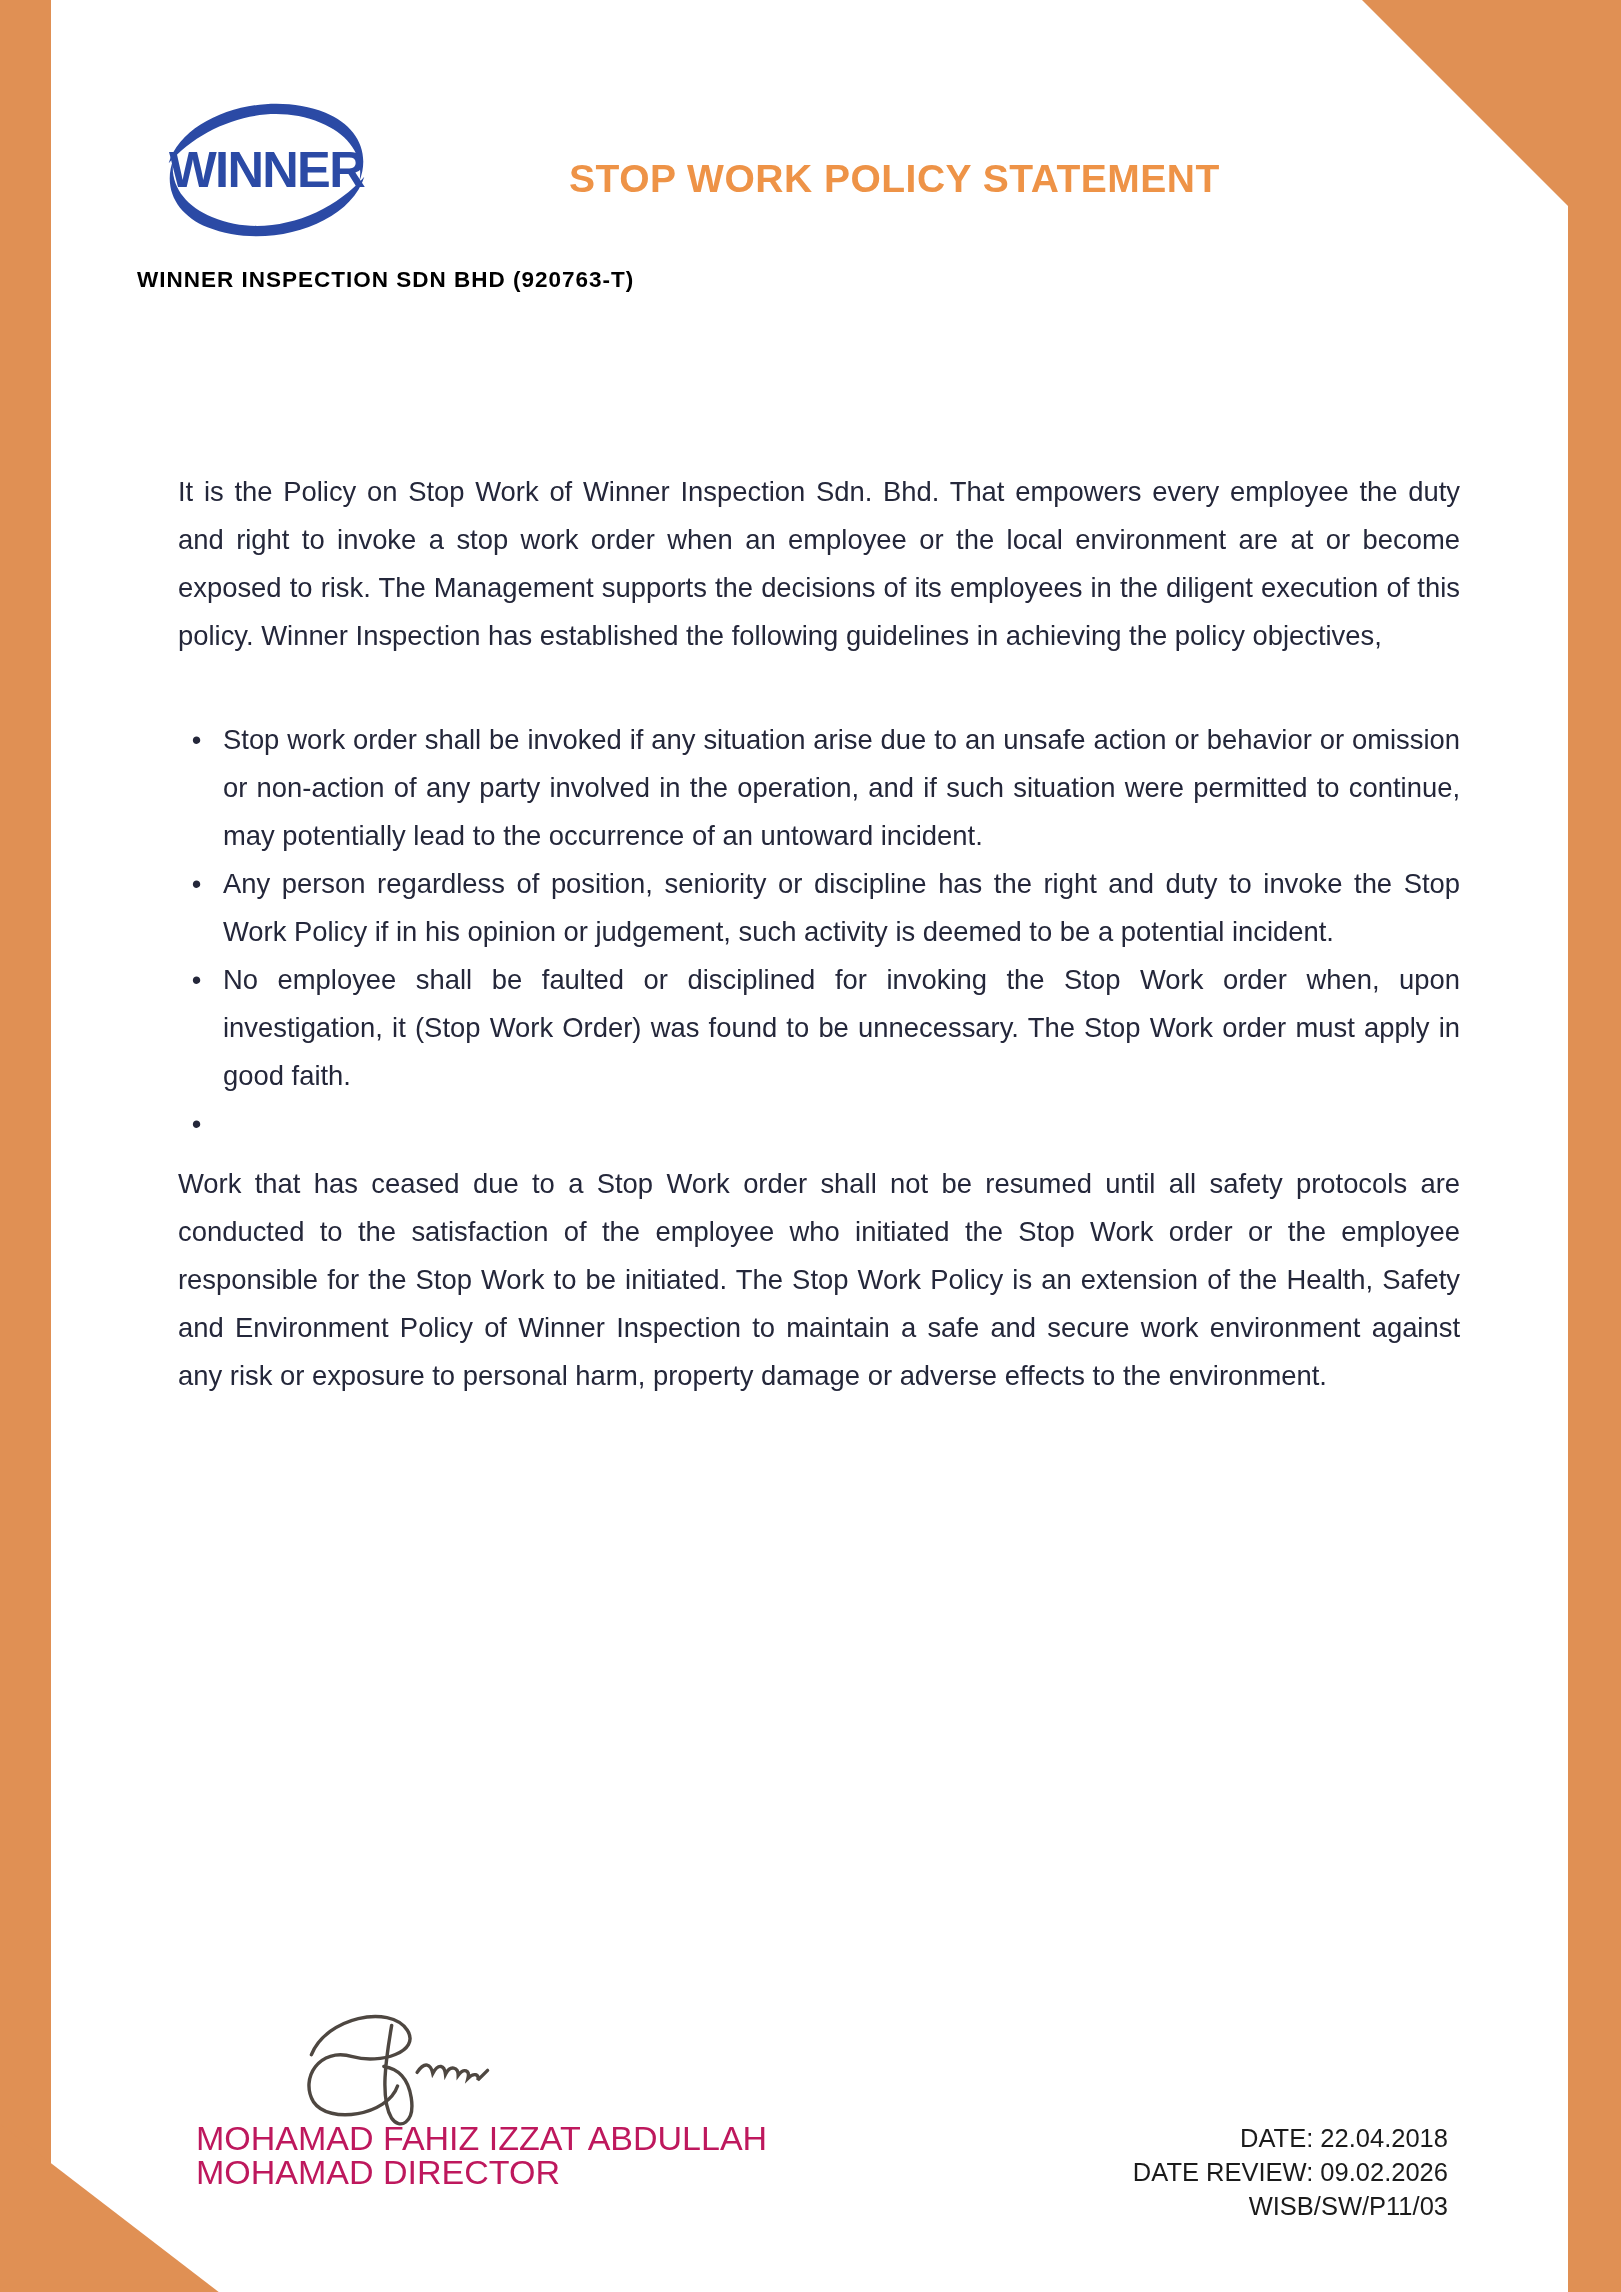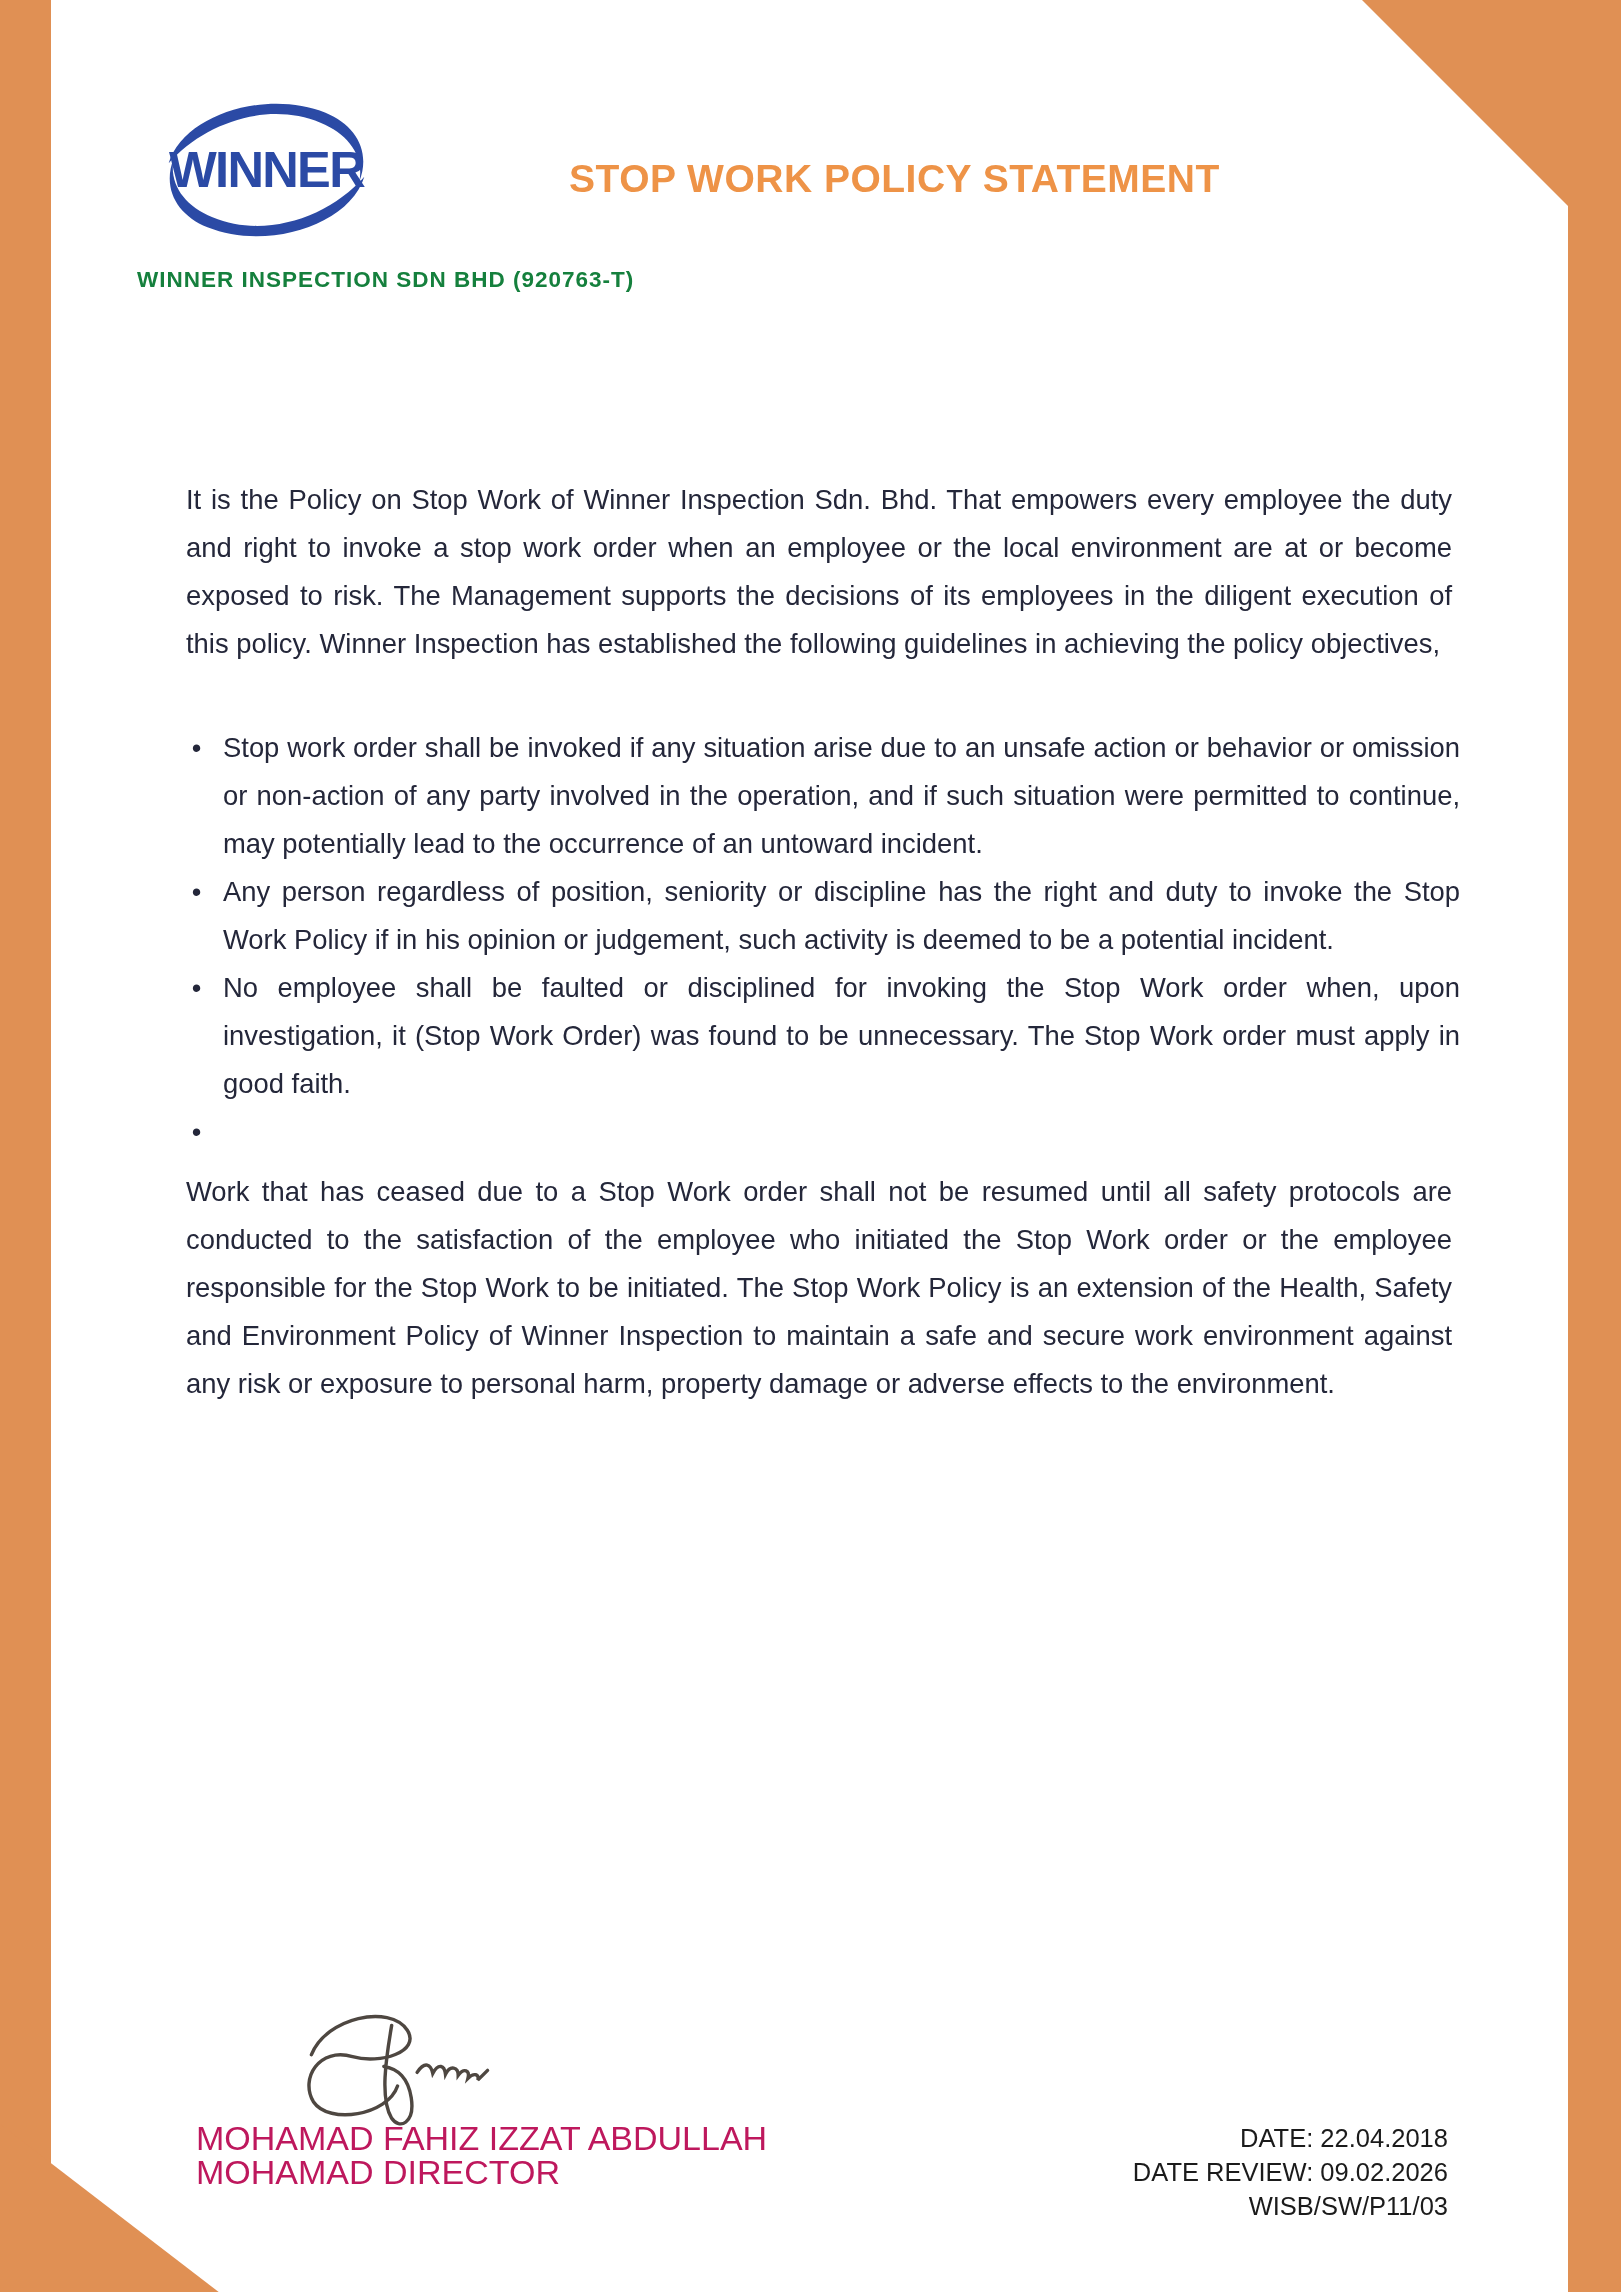--- a/index.html
+++ b/index.html
@@ -15,33 +15,33 @@
   .bar-left{position:absolute;left:0;top:0;width:51px;height:2293px;background:#E09054;}
   .bar-right{position:absolute;right:0;top:0;width:53px;height:2293px;background:#E09054;}
   .tri-topright{position:absolute;right:0;top:0;width:259px;height:259px;background:#E09054;
     clip-path:polygon(0 0,100% 0,100% 100%);}
   .tri-bottomleft{position:absolute;left:0;bottom:0;width:220px;height:169px;background:#E09054;
     clip-path:polygon(0 0,100% 100%,0 100%);}
   
   .logo{position:absolute;left:140px;top:83px;width:253px;height:174px;}
   .company-line{
     position:absolute;left:137px;top:267px;
-    font-size:22.5px;font-weight:bold;letter-spacing:1px;color:#15803d;white-space:nowrap;
+    font-size:22.5px;font-weight:bold;letter-spacing:1px;color:#000000;white-space:nowrap;
   }
   .doc-title{
     position:absolute;left:549px;top:157px;width:584px;
     text-align:center;font-size:39px;font-weight:bold;letter-spacing:0.5px;
     color:#EE9347;white-space:nowrap;margin-left:20px;
   }
   
   .body-col{
     position:absolute;left:178px;top:468px;width:1282px;
     color:#24273A;font-size:27.4px;line-height:48px;
   }
-  .body-col p{margin:8px;text-align:justify;}
+  .body-col p{margin:0;text-align:justify;}
   .bullet-list{margin:56px 0 0 0;padding:0;list-style:none;}
   .bullet-list li{
     position:relative;padding-left:45px;margin:0;
     text-align:justify;
   }
   .bullet-list li .dot{
     position:absolute;left:13.7px;top:0;width:45px;
     font-size:27.4px;line-height:48px;color:#24273A;
   }
   .closing{margin-top:60px !important;}

